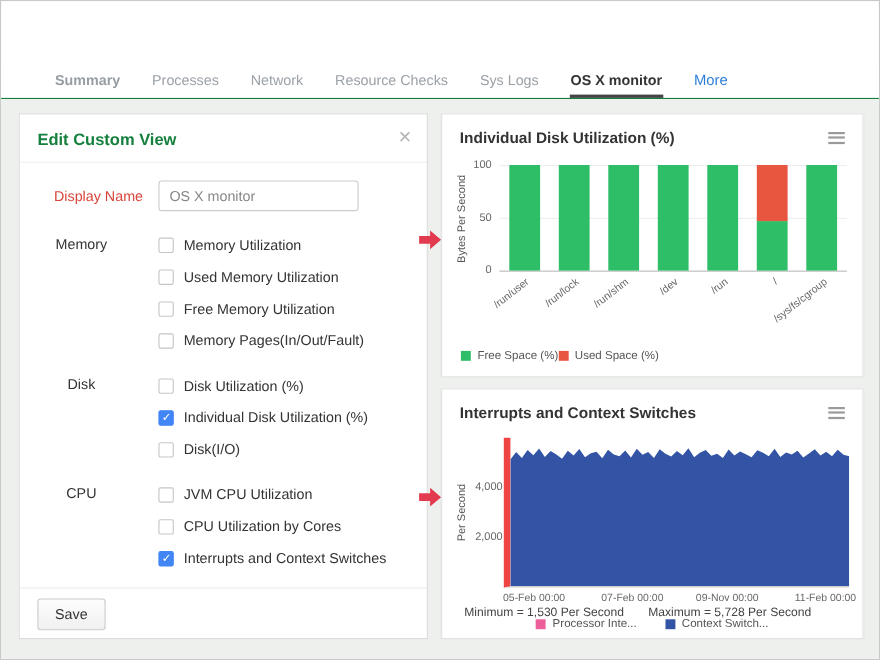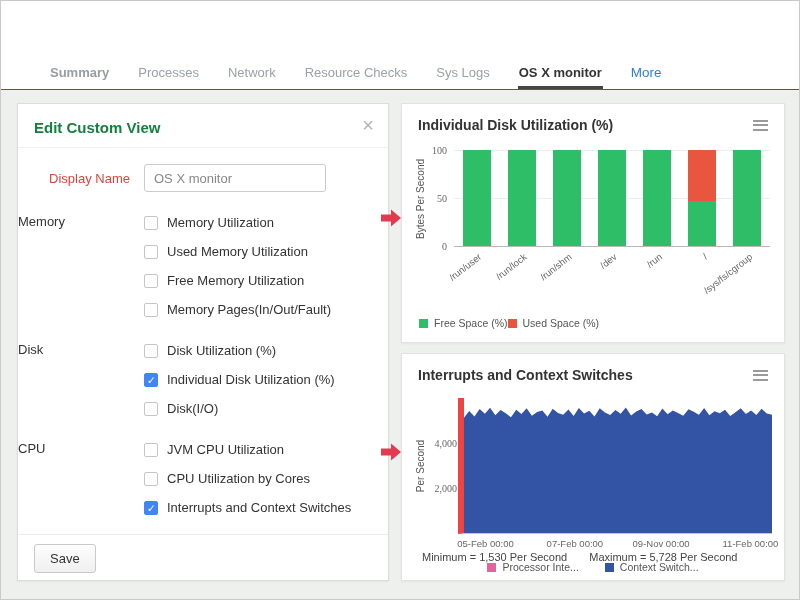--- a/index.html
+++ b/index.html
@@ -39,21 +39,21 @@
   .dialog { position: absolute; left: 16px; top: 13px; width: 372px; height: 478px; background: #fff; border: 1px solid #dcdcdc; box-shadow: 0 1px 2px rgba(0,0,0,.05); }
   .dlg-head { position: relative; height: 44px; padding: 15px 16px 0; border-bottom: 1px solid #f0f0f0; }
   .dlg-title { font-size: 15px; font-weight: 600; color: #15803d; }
   .dlg-close { position: absolute; right: 14px; top: 11px; font-size: 20px; color: #b3b3b3; cursor: pointer; line-height: 1; }
   .frow { display: flex; align-items: center; margin-top: 16px; }
   .flabel { width: 112px; flex: none; text-align: right; margin-right: 14px; font-size: 13px; color: #333; }
   .flabel.red { color: #d9453a; }
   .finput { width: 182px; height: 28px; border: 1px solid #ccc; border-radius: 3px; padding: 0 9px; font-size: 13px; color: #888; font-family: inherit; }
   .groups { margin-top: 16px; }
   .group { display: flex; margin-top: 12px; }
-  .glabel { width: 112px; flex: none; text-align: left; margin-right: 14px; font-size: 13px; color: #333; padding-top: 6px; }
+  .glabel { width: 112px; flex: none; text-align: center; margin-right: 14px; font-size: 13px; color: #333; padding-top: 6px; }
   .opt { display: flex; align-items: center; height: 29px; cursor: pointer; }
   .cb { position: relative; width: 14px; height: 14px; flex: none; margin-right: 9px; border: 1px solid #c5c5c5; border-radius: 2px; background: #fff; }
   .cb.checked { background: #4285f4; border-color: #4285f4; }
   .cb.checked::after { content: "\2713"; position: absolute; left: 2px; top: 0px; color: #fff; font-size: 10.5px; line-height: 12px; }
   .opt-label { font-size: 13px; color: #333; }
   .dlg-foot { position: absolute; left: 0; right: 0; bottom: 0; height: 46px; border-top: 1px solid #ececec; padding: 9px 16px; }
   .btn-save { background: linear-gradient(#fdfdfd, #f0f0f0); border: 1px solid #c9c9c9; border-radius: 3px; padding: 6px 15px; font-size: 13px; color: #333; font-family: inherit; cursor: pointer; }
 
   
   .arrow { position: absolute; width: 22px; height: 20px; z-index: 5; }
@@ -68,21 +68,21 @@
   .card-title { font-size: 14px; font-weight: 700; color: #333; }
   .card-menu {
     width: 15px; height: 11px; cursor: pointer;
     background: linear-gradient(#9a9a9a,#9a9a9a) 0 0/100% 2px no-repeat,
                 linear-gradient(#9a9a9a,#9a9a9a) 0 50%/100% 2px no-repeat,
                 linear-gradient(#9a9a9a,#9a9a9a) 0 100%/100% 2px no-repeat;
   }
   .ytitle { position: absolute; font-size: 10px; color: #555; white-space: nowrap; transform: translate(-50%,-50%) rotate(-90deg); }
   .yt1 { left: 18px; top: 95px; }
   .yt2 { left: 18px; top: 112px; }
-  .ytick { position: absolute; right: calc(100% + 7px); transform: translateY(-50%); font-size: 10px; color: #666; white-space: nowrap; font-family: Liberation Serif, serif; }
+  .ytick { position: absolute; right: calc(100% + 7px); transform: translateY(-50%); font-size: 10px; color: #666; white-space: nowrap; }
 
   
   .plot1 { position: absolute; left: 52px; top: 46px; width: 316px; height: 97px; border-bottom: 1px solid #b9b9b9; }
   .gridline { position: absolute; left: 0; right: 0; height: 1px; background: #ededed; }
   .bars { position: absolute; left: 0; right: 0; top: 0; bottom: 0; display: flex; }
   .bslot { flex: 1; position: relative; }
   .bar { position: absolute; left: 50%; transform: translateX(-50%); bottom: 0; width: 28px; height: 100%; }
   .seg { position: absolute; left: 0; width: 100%; }
   .xlabels { position: absolute; top: 100%; left: 0; right: 0; height: 52px; display: flex; }
   .xslot { flex: 1; position: relative; }

